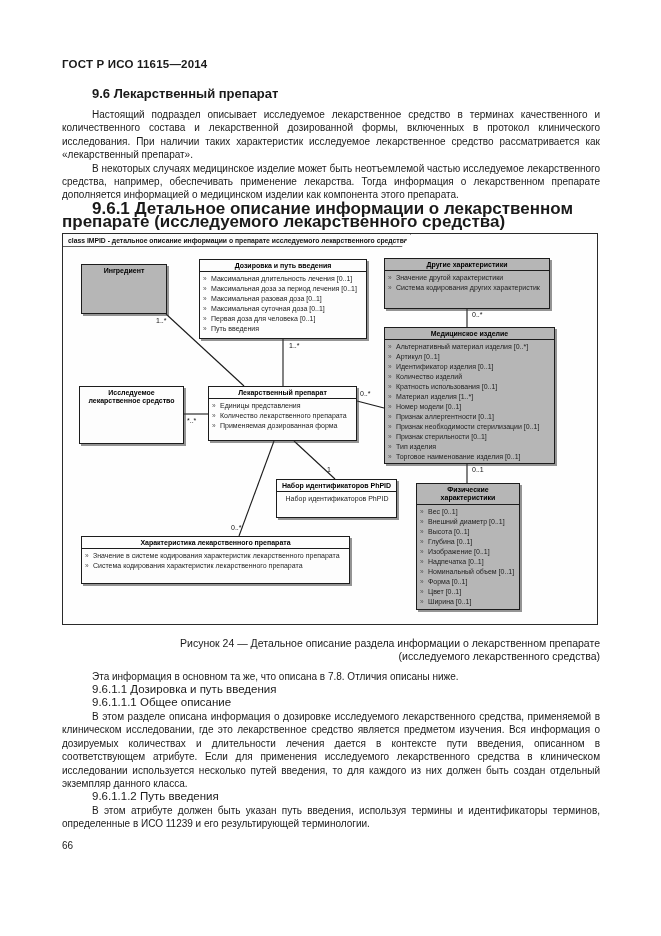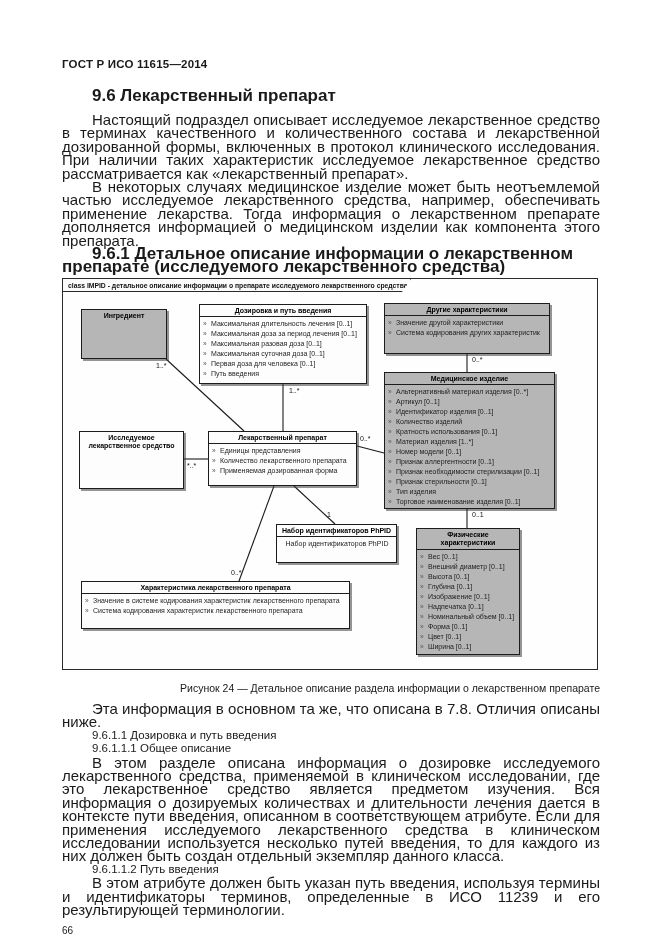--- a/index.html
+++ b/index.html
@@ -3,23 +3,23 @@
 <meta charset="utf-8">
 <style>
   html,body{margin:0;padding:0;background:#e8e8e8;}
   .page{
     position:relative;width:661px;height:936px;background:#ffffff;
     font-family:"Liberation Sans", sans-serif;color:#1a1a1a;overflow:hidden;
     margin:0 auto;box-sizing:border-box;
   }
   .content{position:absolute;left:62px;top:58px;width:538px;}
   .doc-header{font-size:11.5px;font-weight:bold;letter-spacing:.2px;}
-  .h-sec{font-size:17px;font-weight:bold;margin-top:16px;text-indent:30px;}
+  .h-sec{font-size:13px;font-weight:bold;margin-top:16px;text-indent:30px;}
   .h-sub{font-size:17px;font-weight:bold;text-indent:30px;line-height:13.4px;}
-  p.body{font-size:15px;line-height:13.4px;text-align:justify;margin:0;text-indent:30px;}
+  p.body{font-size:10px;line-height:13.4px;text-align:justify;margin:0;text-indent:30px;}
   p.first{margin-top:7px;}
   .plain{font-size:11.5px;line-height:13.4px;margin:0;text-indent:30px;}
 
   
   .diagram{
     position:relative;margin-top:4px;width:536px;height:392px;
     border:1.5px solid #2a2a2a;background:#fefefe;box-sizing:border-box;
   }
   .frame-tab{
     position:absolute;left:0;top:0;height:13px;width:348px;background:#fbfbfb;
@@ -267,20 +267,21 @@
         <span class="mult-label" style="left: 409px; top: 77px;">0..*</span>
         <span class="mult-label" style="left: 297px; top: 156px;">0..*</span>
         <span class="mult-label" style="left: 124px; top: 183px;">*..*</span>
         <span class="mult-label" style="left: 264px; top: 232px;">1</span>
         <span class="mult-label" style="left: 168px; top: 290px;">0..*</span>
         <span class="mult-label" style="left: 409px; top: 232px;">0..1</span>
       </div>
 
     <div class="caption">
       <div>Рисунок 24 — Детальное описание раздела информации о лекарственном препарате</div>
+      <div>(исследуемого лекарственного средства)</div>
     </div>
 
     <p class="body first">Эта информация в основном та же, что описана в 7.8. Отличия описаны ниже.</p>
     <p class="plain">9.6.1.1 Дозировка и путь введения</p>
     <p class="plain">9.6.1.1.1 Общее описание</p>
     <p class="body">В этом разделе описана информация о дозировке исследуемого лекарственного средства, применяемой в клиническом исследовании, где это лекарственное средство является предметом изучения. Вся информация о дозируемых количествах и длительности лечения дается в контексте пути введения, описанном в соответствующем атрибуте. Если для применения исследуемого лекарственного средства в клиническом исследовании используется несколько путей введения, то для каждого из них должен быть создан отдельный экземпляр данного класса.</p>
     <p class="plain">9.6.1.1.2 Путь введения</p>
     <p class="body">В этом атрибуте должен быть указан путь введения, используя термины и идентификаторы терминов, определенные в ИСО 11239 и его результирующей терминологии.</p>
 
     <div class="pageno">66</div>

